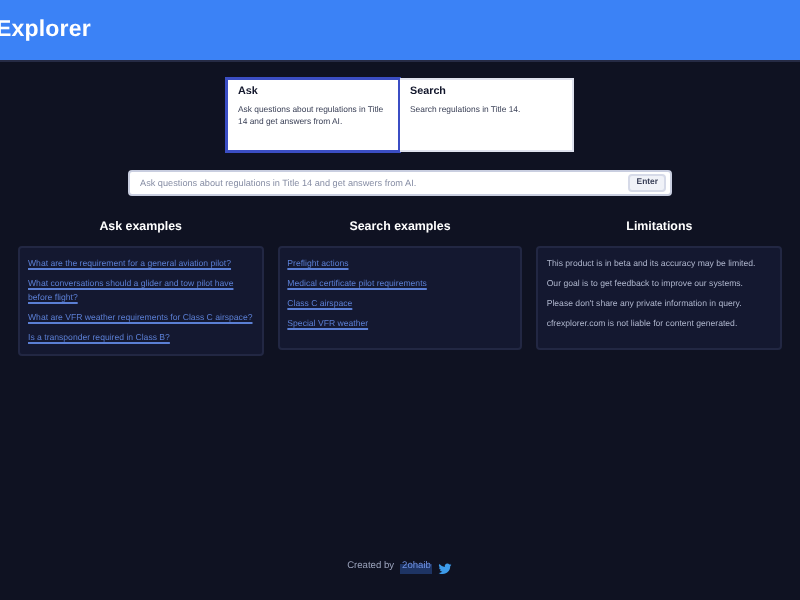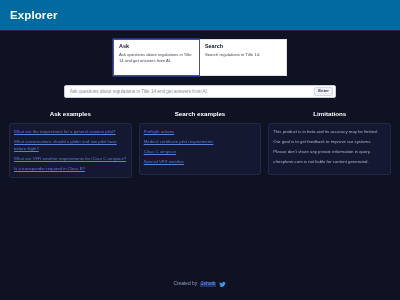--- a/index.html
+++ b/index.html
@@ -17,25 +17,25 @@
     position: relative;
     background: #0f1222;
     display: flex;
     flex-direction: column;
   }
 
   
   .header {
     height: 31px;
     flex: 0 0 31px;
-    background: #0369a1;
+    background: #3b82f6;
     border-bottom: 1px solid #262b45;
     display: flex;
     align-items: center;
-    padding-left: 12px;
+    padding-left: 0px;
     overflow: hidden;
   }
   .header-title {
     font-size: 11.5px;
     font-weight: 700;
     color: #ffffff;
     letter-spacing: 0.1px;
     white-space: nowrap;
     margin-left: -2px;
     line-height: 31px;

